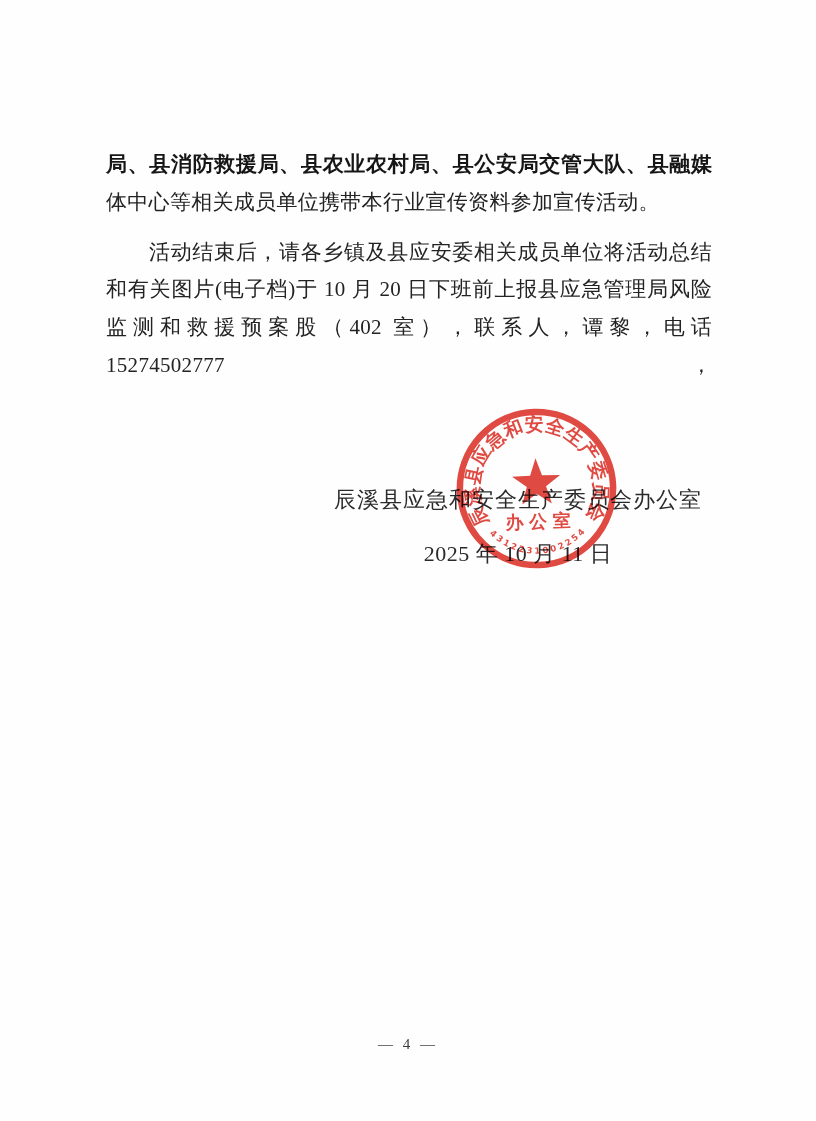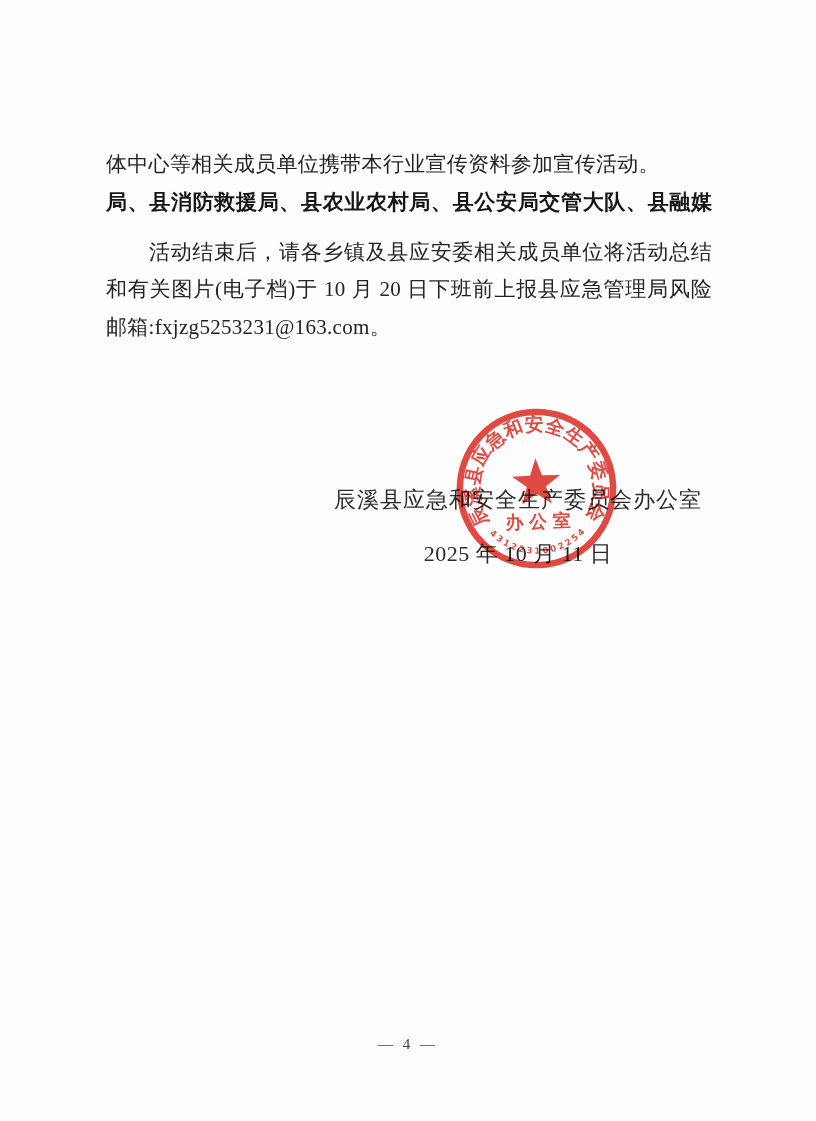--- a/index.html
+++ b/index.html
@@ -72,25 +72,25 @@
     color: #3c3c40;
     letter-spacing: 3px;
   }
 </style>
 </head>
 <body>
 
 <div class="page">
 
   <div class="textblock">
+    <div class="line bold fill">局、县消防救援局、县农业农村局、县公安局交管大队、县融媒</div>
     <div class="line">体中心等相关成员单位携带本行业宣传资料参加宣传活动。</div>
-    <div class="line bold fill">局、县消防救援局、县农业农村局、县公安局交管大队、县融媒</div>
     <div class="line indent fill">活动结束后，请各乡镇及县应安委相关成员单位将活动总结</div>
     <div class="line fill">和有关图片(电子档)于 10 月 20 日下班前上报县应急管理局风险</div>
-    <div class="line">邮箱:fxjzg5253231@163.com。</div>
+    <div class="line fill">监测和救援预案股（402 室），联系人，谭黎，电话 15274502777，</div>
   </div>
 
   <div class="signature">
     <div class="sig-org">辰溪县应急和安全生产委员会办公室</div>
     <div class="sig-date">2025 年 10 月 11 日</div>
   </div>
 
   <svg class="seal" viewBox="0 0 200 200" aria-hidden="true">
     <defs>
       <path id="sealTopArc" d="M 41.8 140.7 A 71 71 0 1 1 158.2 140.7" fill="none"></path>

